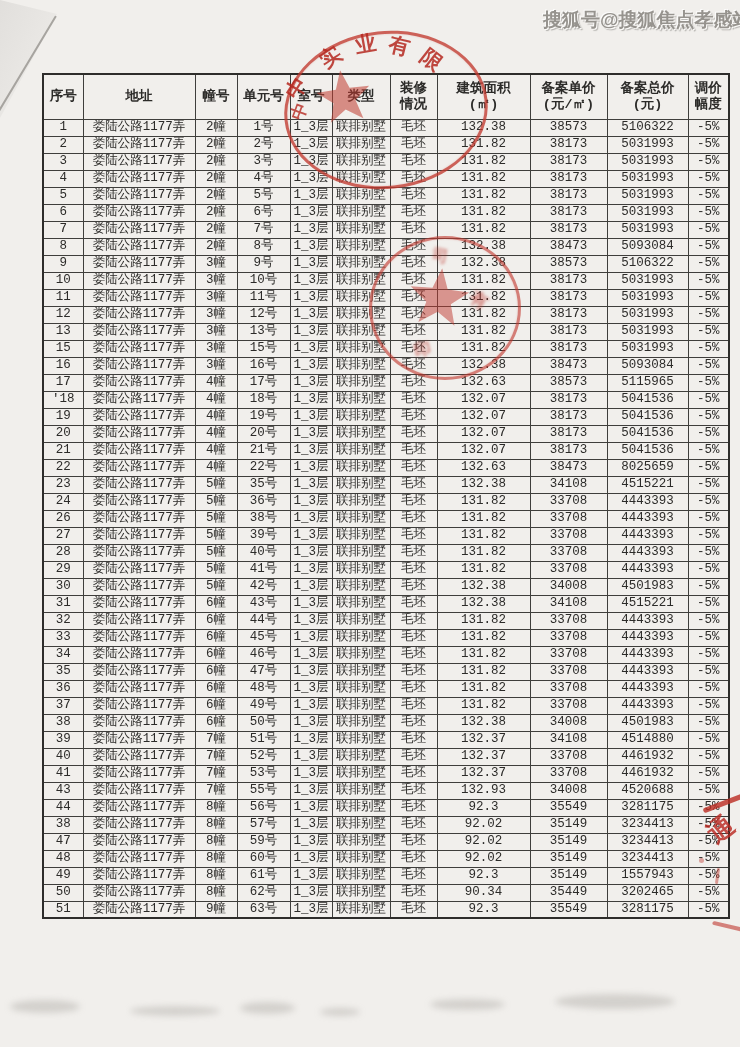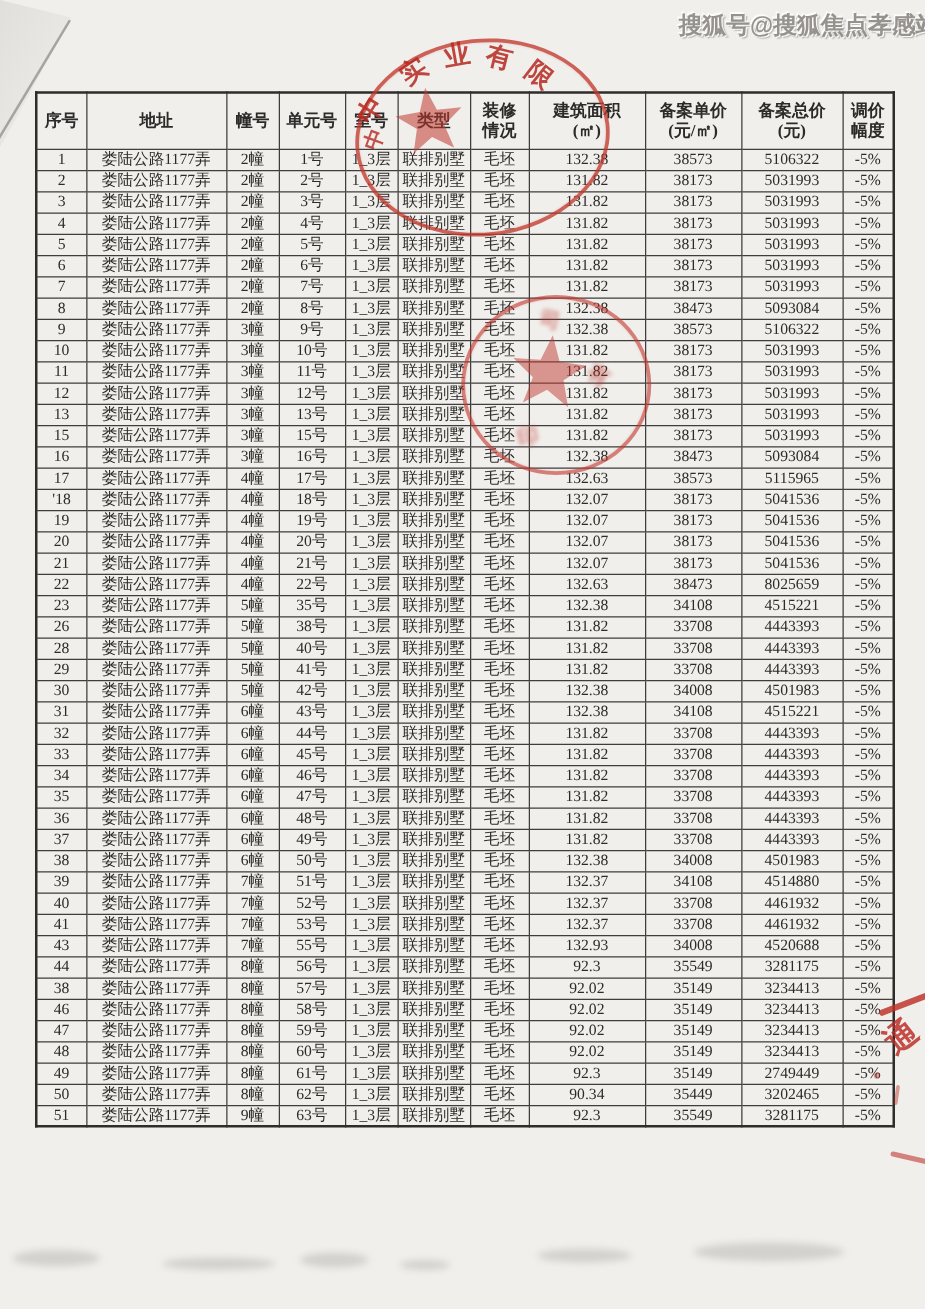--- a/index.html
+++ b/index.html
@@ -24,23 +24,24 @@
   
   .watermark{
     position:absolute;left:543px;top:7px;width:195px;
     font-family:"Liberation Sans","DejaVu Sans",sans-serif;
     font-size:19px;font-weight:bold;color:#96938e;letter-spacing:0px;
     text-shadow:1px 1px 0 #fbfaf8,-1px -1px 0 rgba(255,255,255,.8),2px 2px 1px rgba(110,108,104,.45);
     white-space:nowrap;
   }
   
   table.price-table{
-    position:absolute;left:28px;top:73px;width:686px;
+    position:absolute;left:42px;top:73px;width:686px;
     border-collapse:collapse;table-layout:fixed;
     border:2px solid #2e2d2b;
+    font-family:Liberation Mono, monospace;
   }
   .price-table th,.price-table td{
     border:1px solid #3f3e3c;text-align:center;vertical-align:middle;
     padding:0;color:#2c2b29;overflow:hidden;white-space:nowrap;
   }
   .price-table thead tr{height:45px;}
   .price-table th{font-size:13.5px;font-weight:600;line-height:1.2;}
   .price-table tbody tr{height:17px;}
   .price-table td{font-size:12.5px;line-height:1;}
   
@@ -424,24 +425,50 @@
           <td>35号</td>
           <td>1_3层</td>
           <td>联排别墅</td>
           <td>毛坯</td>
           <td>132.38</td>
           <td>34108</td>
           <td>4515221</td>
           <td>-5%</td>
         </tr>
         <tr>
+          <td>24</td>
+          <td>娄陆公路1177弄</td>
+          <td>5幢</td>
+          <td>36号</td>
+          <td>1_3层</td>
+          <td>联排别墅</td>
+          <td>毛坯</td>
+          <td>131.82</td>
+          <td>33708</td>
+          <td>4443393</td>
+          <td>-5%</td>
+        </tr>
+        <tr>
           <td>26</td>
           <td>娄陆公路1177弄</td>
           <td>5幢</td>
           <td>38号</td>
+          <td>1_3层</td>
+          <td>联排别墅</td>
+          <td>毛坯</td>
+          <td>131.82</td>
+          <td>33708</td>
+          <td>4443393</td>
+          <td>-5%</td>
+        </tr>
+        <tr>
+          <td>27</td>
+          <td>娄陆公路1177弄</td>
+          <td>5幢</td>
+          <td>39号</td>
           <td>1_3层</td>
           <td>联排别墅</td>
           <td>毛坯</td>
           <td>131.82</td>
           <td>33708</td>
           <td>4443393</td>
           <td>-5%</td>
         </tr>
         <tr>
           <td>28</td>
@@ -658,69 +685,56 @@
           <td>57号</td>
           <td>1_3层</td>
           <td>联排别墅</td>
           <td>毛坯</td>
           <td>92.02</td>
           <td>35149</td>
           <td>3234413</td>
           <td>-5%</td>
         </tr>
         <tr>
-          <td>46</td>
+          <td>47</td>
           <td>娄陆公路1177弄</td>
           <td>8幢</td>
-          <td>58号</td>
+          <td>59号</td>
           <td>1_3层</td>
           <td>联排别墅</td>
           <td>毛坯</td>
           <td>92.02</td>
           <td>35149</td>
           <td>3234413</td>
           <td>-5%</td>
         </tr>
         <tr>
-          <td>47</td>
+          <td>48</td>
           <td>娄陆公路1177弄</td>
           <td>8幢</td>
-          <td>59号</td>
+          <td>60号</td>
           <td>1_3层</td>
           <td>联排别墅</td>
           <td>毛坯</td>
           <td>92.02</td>
           <td>35149</td>
           <td>3234413</td>
           <td>-5%</td>
         </tr>
         <tr>
-          <td>48</td>
-          <td>娄陆公路1177弄</td>
-          <td>8幢</td>
-          <td>60号</td>
-          <td>1_3层</td>
-          <td>联排别墅</td>
-          <td>毛坯</td>
-          <td>92.02</td>
-          <td>35149</td>
-          <td>3234413</td>
-          <td>-5%</td>
-        </tr>
-        <tr>
           <td>49</td>
           <td>娄陆公路1177弄</td>
           <td>8幢</td>
           <td>61号</td>
           <td>1_3层</td>
           <td>联排别墅</td>
           <td>毛坯</td>
           <td>92.3</td>
           <td>35149</td>
-          <td>2749449</td>
+          <td>1557943</td>
           <td>-5%</td>
         </tr>
         <tr>
           <td>50</td>
           <td>娄陆公路1177弄</td>
           <td>8幢</td>
           <td>62号</td>
           <td>1_3层</td>
           <td>联排别墅</td>
           <td>毛坯</td>

